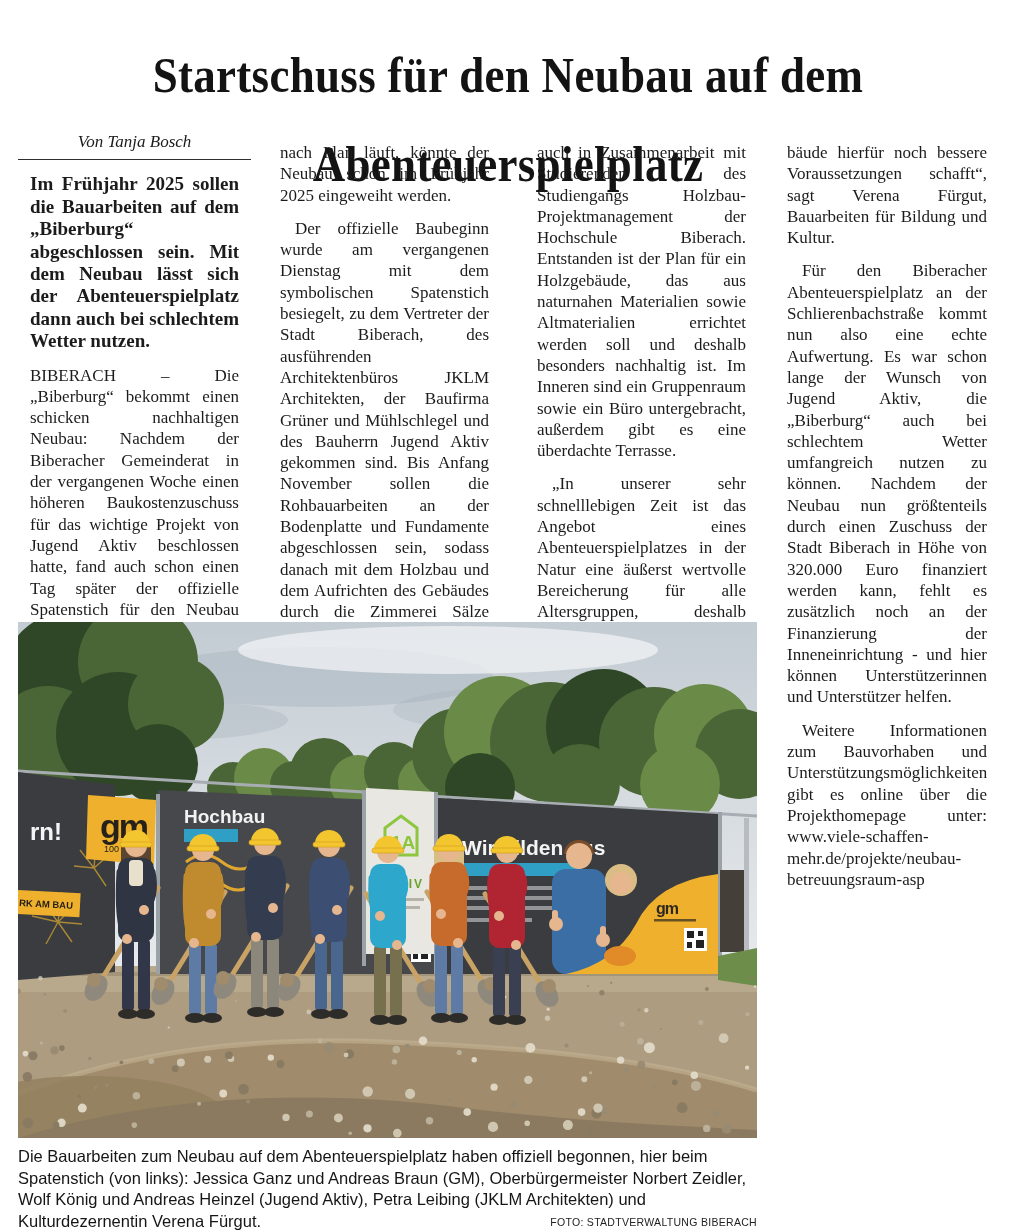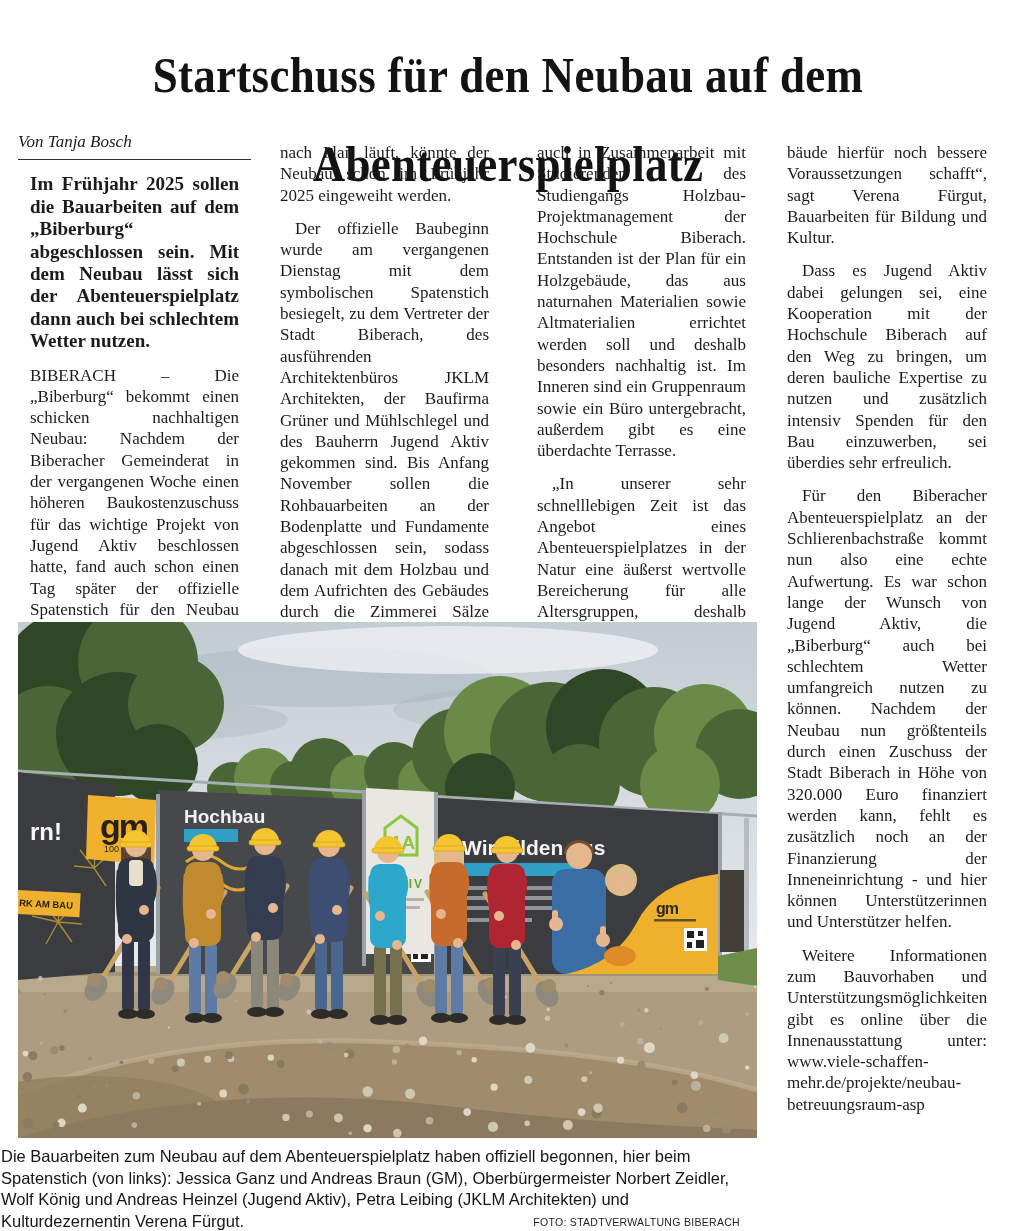--- a/index.html
+++ b/index.html
@@ -9,25 +9,25 @@
         font-weight:700;color:#131313;font-size:45px;line-height:79px;
         letter-spacing:.3px;transform:scaleY(1.12);transform-origin:top center;}
   .col{position:absolute;top:130px;width:233px;font-size:17px;line-height:21.3px;
        text-align:justify;hyphens:auto;-webkit-hyphens:auto;overflow:hidden;}
   .col p{margin:12px;}
   .col p.ind{text-indent:15px;}
   #col1{left:18px;height:492px;}
   #col2{left:268px;height:492px;}
   #col3{left:525px;height:492px;}
   #col4{left:775px;width:224px;height:1101px;}
-  .byline{font-style:italic;text-align:left;font-size:17px;margin:1px 0 7px;}
+  .byline{font-style:italic;text-align:center;font-size:17px;margin:1px 0 7px;}
   .rule{border-bottom:1.6px solid #2e2e2e;margin:0 0 13px;}
   .lede{font-weight:700;font-size:19px;line-height:22.4px;margin:0 0 10px;}
   .photo{position:absolute;left:18px;top:622px;width:739px;height:516px;}
-  .caption{position:absolute;left:1px;top:1146px;width:739px;
+  .caption{position:absolute;left:18px;top:1146px;width:739px;
        font-family:"Liberation Sans",sans-serif;font-size:16.5px;line-height:21.5px;
        color:#161616;}
   .credit{position:absolute;right:0;top:66px;font-family:"Liberation Sans",sans-serif;
        font-size:10.5px;letter-spacing:.3px;color:#222;}
   svg text{font-family:"Liberation Sans",sans-serif;}
 </style>
 </head>
 <body>
 
 <div class="page">
@@ -50,23 +50,22 @@
     <p class="ind">Geplant wurde der Neubau</p>
   </div>
 
   <div class="col" id="col3">
     <p>auch in Zusammenarbeit mit Studierenden des Studiengangs Holzbau-Projektmanagement der Hochschule Biberach. Entstanden ist der Plan für ein Holzgebäude, das aus naturnahen Materialien sowie Altmaterialien errichtet werden soll und deshalb besonders nachhaltig ist. Im Inneren sind ein Gruppenraum sowie ein Büro untergebracht, außerdem gibt es eine überdachte Terrasse.</p>
     <p class="ind">„In unserer sehr schnelllebigen Zeit ist das Angebot eines Abenteuerspielplatzes in der Natur eine äußerst wertvolle Bereicherung für alle Altersgruppen, deshalb begrüßen wir es ausdrücklich, dass Jugend Aktiv mit dem neuen Aufenthaltsge-</p>
   </div>
 
   <div class="col" id="col4">
     <p>bäude hierfür noch bessere Voraussetzungen schafft“, sagt Verena Fürgut, Bauarbeiten für Bildung und Kultur.</p>
-    <p class="ind">Dass es Jugend Aktiv dabei gelungen sei, eine Kooperation mit der Hochschule Biberach auf den Weg zu bringen, um deren bauliche Expertise zu nutzen und zusätzlich intensiv Spenden für den Bau einzuwerben, sei überdies sehr erfreulich.</p>
     <p class="ind">Für den Biberacher Abenteuerspielplatz an der Schlierenbachstraße kommt nun also eine echte Aufwertung. Es war schon lange der Wunsch von Jugend Aktiv, die „Biberburg“ auch bei schlechtem Wetter umfangreich nutzen zu können. Nachdem der Neubau nun größtenteils durch einen Zuschuss der Stadt Biberach in Höhe von 320.000 Euro finanziert werden kann, fehlt es zusätzlich noch an der Finanzierung der Inneneinrichtung - und hier können Unterstützerinnen und Unterstützer helfen.</p>
-    <p class="ind">Weitere Informationen zum Bauvorhaben und Unterstützungsmöglichkeiten gibt es online über die Innenausstattung unter: www.viele-schaffen-mehr.de/projekte/neubau-betreuungsraum-asp</p>
+    <p class="ind">Weitere Informationen zum Bauvorhaben und Unterstützungsmöglichkeiten gibt es online über die Projekthomepage unter: www.viele-schaffen-mehr.de/projekte/neubau-betreuungsraum-asp</p>
   </div>
 
   <svg class="photo" viewBox="0 0 739 516">
 
     <defs>
       <linearGradient id="skyg" x1="0" y1="0" x2="0" y2="1">
         <stop offset="0" stop-color="#c3ccd3"></stop>
           <stop offset="1" stop-color="#e9ebed"></stop>
       </linearGradient>
     </defs>

